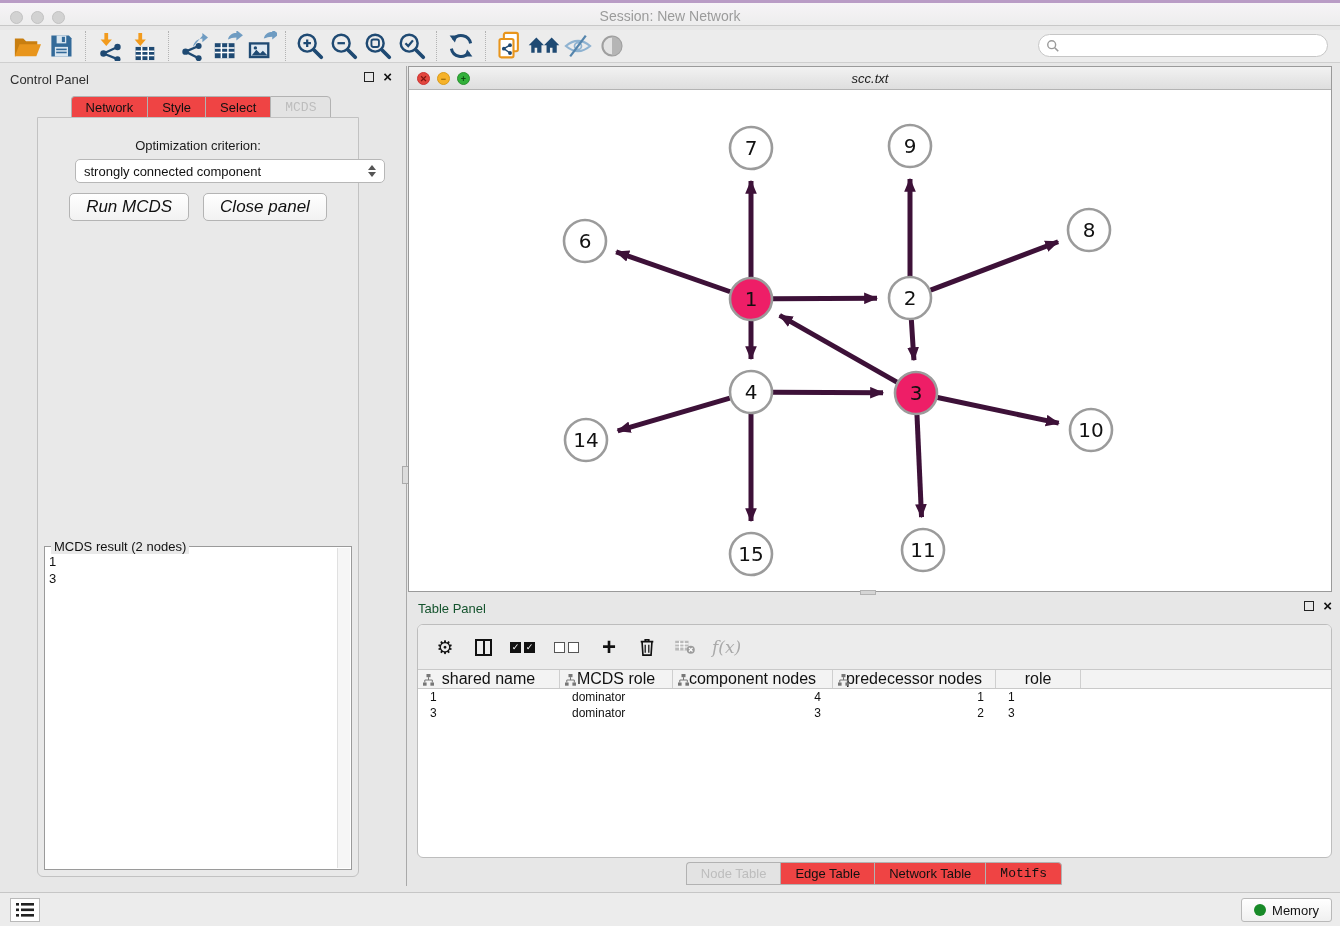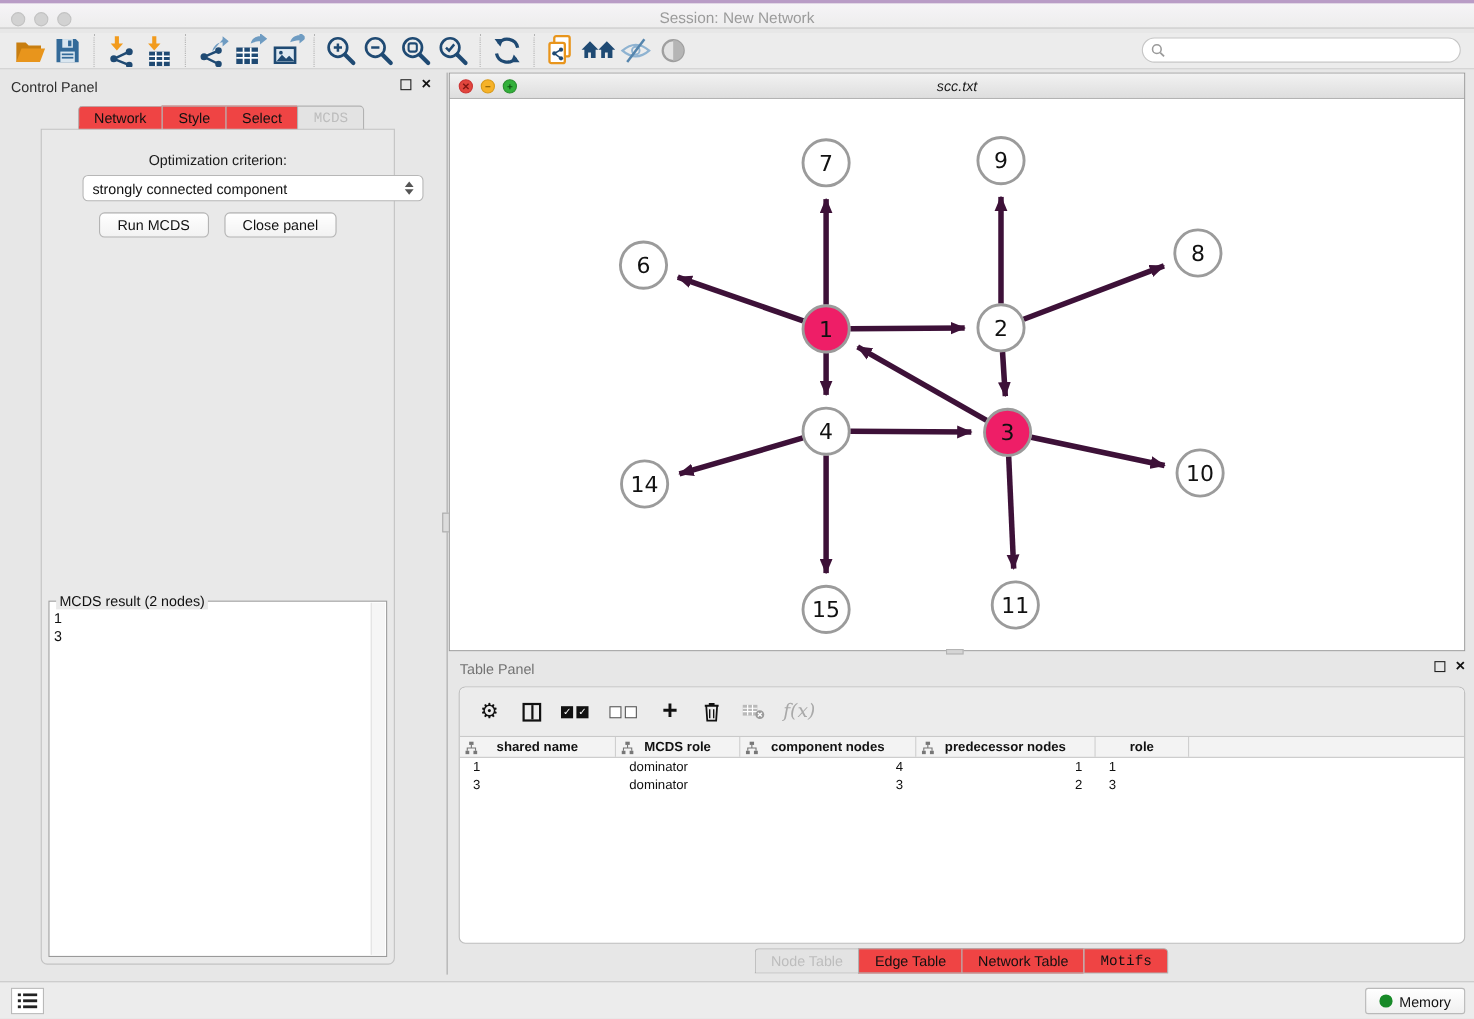--- a/index.html
+++ b/index.html
@@ -49,21 +49,21 @@
     border:1px solid #b7b7b7; border-radius:5px; display:flex; align-items:center;
     padding:0 8px; font-size:13px; color:#111; }
   .dd-arrows { margin-left:auto; display:flex; flex-direction:column; gap:2px; }
   .dd-arrows i { display:block; width:0; height:0; border-left:4px solid transparent;
     border-right:4px solid transparent; }
   .dd-up { border-bottom:5px solid #555; }
   .dd-down { border-top:5px solid #555; }
   .cp-buttons { position:absolute; top:75px; left:0; width:100%; display:flex;
     justify-content:center; gap:14px; }
   .btn { background:linear-gradient(#ffffff,#f2f2f2); border:1px solid #b4b4b4; border-radius:5px;
-    font-size:13px; padding:3px 16px; color:#111; font-family:"Liberation Sans",sans-serif; }
+    font-size:17px; padding:3px 16px; color:#111; font-family:"Liberation Sans",sans-serif;font-style:italic; }
   .result-box { position:absolute; left:6px; right:6px; top:428px; bottom:6px;
     border:1px solid #9a9a9a; background:#fff; }
   .result-legend { position:absolute; left:6px; top:-8px; background:#e9e9e9;
     font-size:13px; color:#111; padding:0 3px; }
   .result-area { position:absolute; inset:2px 16px 2px 4px; font-size:13px; color:#111;
     line-height:17px; padding-top:4px; }
   .result-scroll { position:absolute; right:1px; top:1px; bottom:1px; width:13px;
     background:#f6f6f6; border-left:1px solid #e0e0e0; }
 
   
@@ -84,39 +84,39 @@
   .ntl.yellow { background:#f6b229; border:1px solid #d99b1a; color:#8a5d00; }
   .ntl.green { background:#32b03a; border:1px solid #2a8f2f; color:#0c4f10; }
   .net-title { position:absolute; left:0; right:0; top:4px; text-align:center;
     font-size:13px; color:#1a1a1a;font-style:italic; }
   .net-canvas { position:absolute; left:0; top:23px; width:922px; height:501px; background:#fff; }
   .hsplit-handle { position:absolute; left:860px; top:590px; width:16px; height:5px;
     background:#d5d5d5; border:1px solid #b3b3b3; }
 
   
   .table-panel { position:absolute; left:408px; top:596px; width:932px; height:292px; }
-  .tp-header-title { position:absolute; left:10px; top:5px; font-size:13px; color:#737373; }
+  .tp-header-title { position:absolute; left:10px; top:5px; font-size:13px; color:#14532d; }
   .tp-container { position:absolute; left:9px; top:28px; right:8px; height:234px;
     background:#fff; border:1px solid #bdbdbd; border-radius:6px; overflow:hidden; }
   .tp-toolbar { height:44px; background:#ececec; display:flex; align-items:center;
     gap:16px; padding-left:16px; }
   .ticon { display:flex; align-items:center; justify-content:center; min-width:22px; height:24px; }
   .gear-glyph { font-size:19px; color:#111; font-family:"DejaVu Sans",sans-serif; }
   .cols-glyph { width:17px; height:17px; border:2px solid #111; position:relative; }
   .cols-glyph::after { content:""; position:absolute; left:50%; top:0; bottom:0; width:2px; background:#111; }
   .cb { width:11px; height:11px; display:inline-block; margin-right:3px; }
   .cb.checked { background:#111; color:#fff; font-size:9px; line-height:11px; text-align:center; }
   .cb.empty { border:1.5px solid #555; background:#fff; }
   .plus-glyph { font-size:24px; font-weight:bold; color:#111; line-height:20px; }
   .fx-glyph { font-family:"DejaVu Serif",serif; font-style:italic; font-size:17px; color:#a9a9a9; }
   .tp-table { position:relative; }
   .tp-headrow { display:flex; height:20px; background:#f3f3f3;
     border-top:1px solid #c9c9c9; border-bottom:1px solid #c9c9c9; }
   .th { display:flex; align-items:center; justify-content:center; gap:5px;
-    font-size:12px; color:#111; border-right:1px solid #cfcfcf; position:relative;font-weight:bold; }
+    font-size:16px; color:#111; border-right:1px solid #cfcfcf; position:relative; }
   .th .hicon { position:absolute; left:5px; top:4px; }
   .tp-row { display:flex; height:16px; }
   .td { font-size:12px; color:#111; padding:1px 12px 0 12px; }
   .tp-tabs { position:absolute; left:0; right:0; top:266px; display:flex; justify-content:center; }
 
   
   .statusbar { position:absolute; left:0; top:892px; width:1340px; height:34px;
     background:#ececec; border-top:1px solid #c6c6c6;padding-left:24px; }
   .list-btn { position:absolute; left:10px; top:5px; width:30px; height:24px; background:#fff;
     border:1px solid #b9b9b9; display:flex; align-items:center; justify-content:center; }

